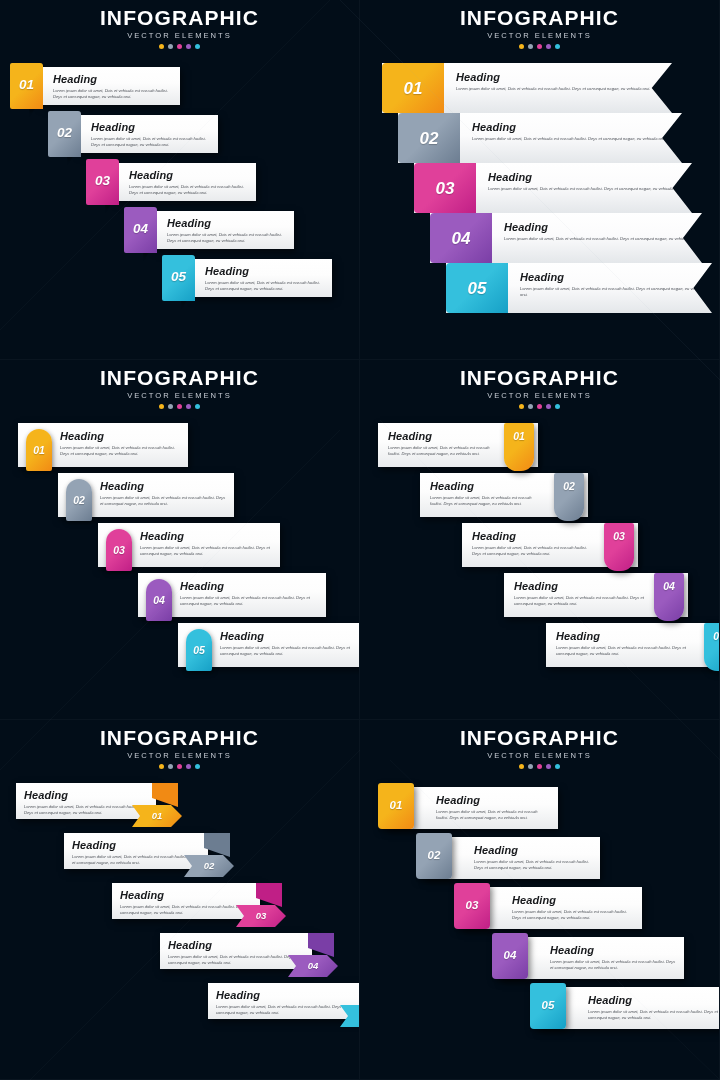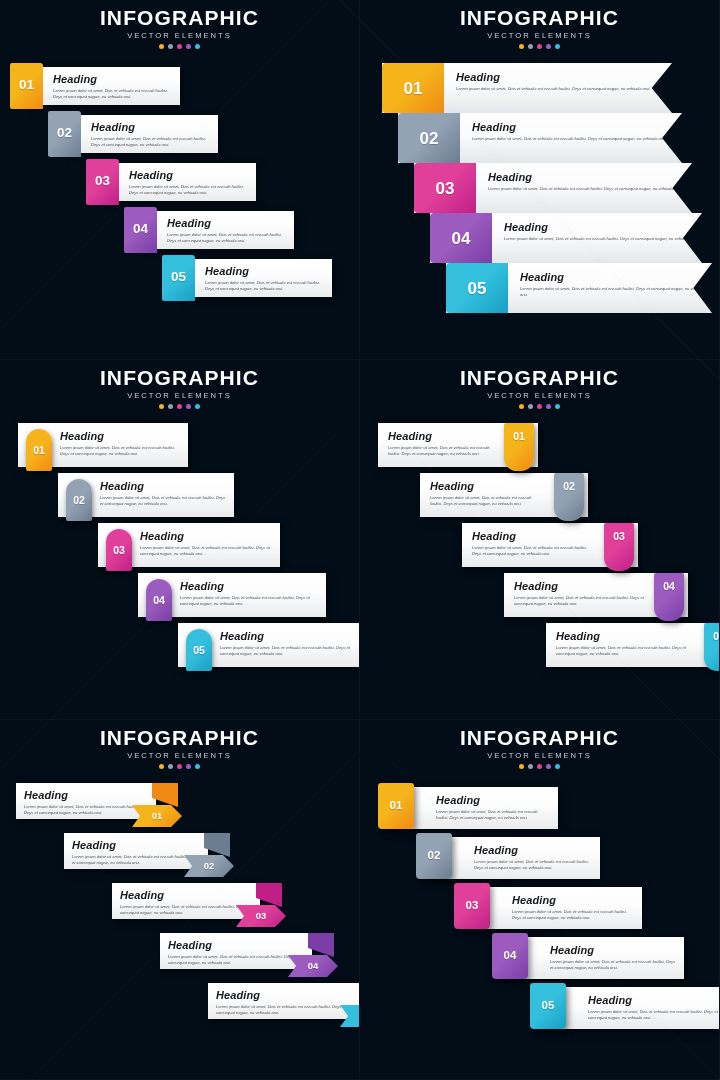--- a/index.html
+++ b/index.html
@@ -56,21 +56,21 @@
   .txt{ position:relative; z-index:4; }
   .hd{
     font-size:11px; font-weight:bold; font-style:italic;
     color:#17191c; letter-spacing:.1px;
   }
   .bd{
     font-size:4.1px; font-style:italic; color:#4c5057;
     line-height:1.62; margin-top:2.5px;
   }
   .num{
-    color:#fff; font-weight:bold; 
+    color:#fff; font-weight:bold; font-style:italic;
     text-shadow:0 1px 1px rgba(0,0,0,.22);
     line-height:1;
   }
 
   
   .p1 .row{ height:46px; }
   .p1 .tag{
     position:absolute; left:0; top:0; width:33px; height:46px;
     clip-path:polygon(0 0, 100% 0, 100% 100%, 74% 100%, 60% 118%, 58% 100%, 0 100%);
     border-radius:2px 3px 0 2px;

